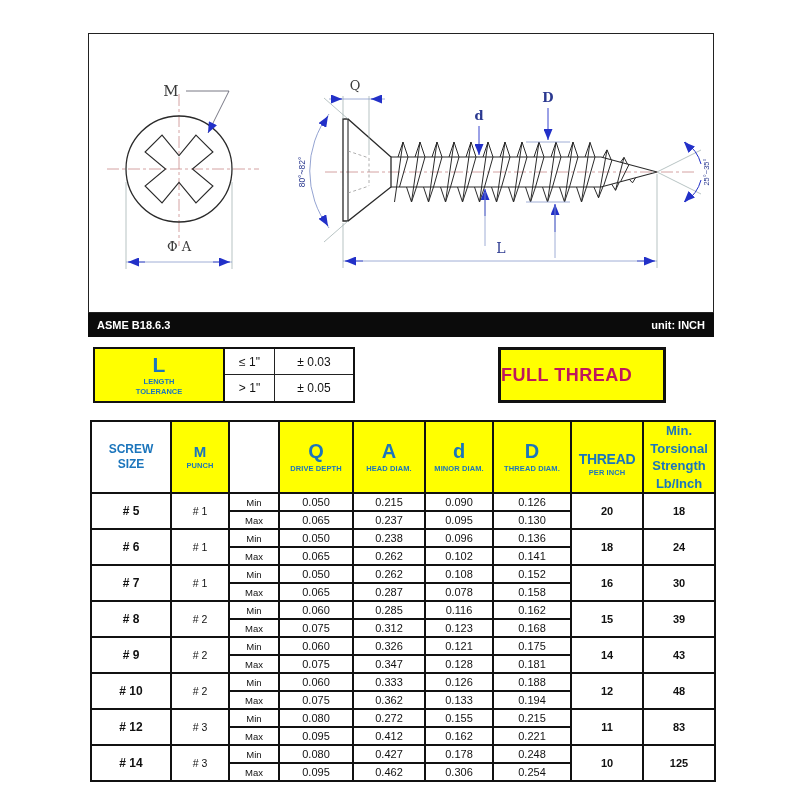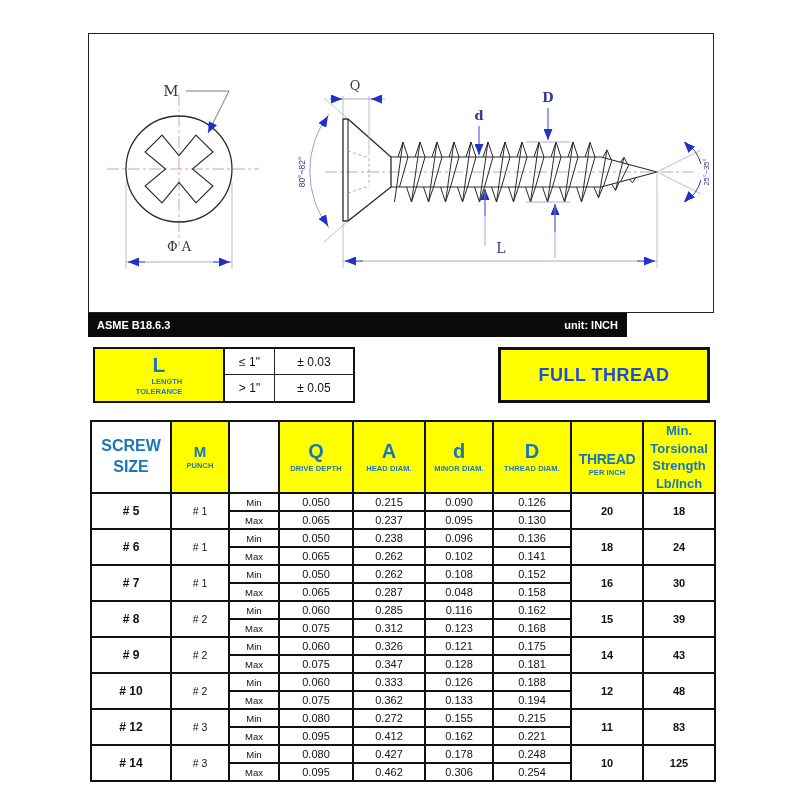--- a/index.html
+++ b/index.html
@@ -5,51 +5,51 @@
   * { margin:0; padding:0; box-sizing:border-box; }
   html,body { width:800px; height:800px; background:#ffffff; font-family:"Liberation Sans", sans-serif; }
   .page { position:relative; width:800px; height:800px; background:#fff; overflow:hidden; }
 
   
   .frame { position:absolute; left:88px; top:33px; width:626px; height:280px;
            border:1.5px solid #222; background:#fff; }
   .frame svg { display:block; }
 
   
-  .blackbar { position:absolute; left:88px; top:313px; width:539px; height:20px;
+  .blackbar { position:absolute; left:88px; top:313px; width:626px; height:20px;
               background:#0b0b0b; color:#fff; display:flex; align-items:center;
               justify-content:space-between; padding:12px 9px; font-size:11px; font-weight:bold; }
 
   
   .tolbox { position:absolute; left:93px; top:347px; width:262px; height:56px;
             border:2px solid #111; display:flex; background:#fff; }
   .tol-left { width:130px; background:#ffff00; border-right:2px solid #111;
               display:flex; flex-direction:column; align-items:center; justify-content:center; }
   .tol-symbol { font-size:21px; font-weight:bold; color:#1b75bc; line-height:1; }
-  .tol-cap { font-size:7.5px; font-weight:bold; color:#1b75bc; text-align:right; line-height:1.3; margin-top:2px; }
+  .tol-cap { font-size:7.5px; font-weight:bold; color:#1b75bc; text-align:center; line-height:1.3; margin-top:2px; }
   .tol-right { flex:1; display:grid; grid-template-columns:50px 1fr; grid-template-rows:1fr 1fr; }
   .tol-cell { display:flex; align-items:center; justify-content:center; font-size:12px; color:#111; }
   .tol-cell.cond { border-right:1.5px solid #222; }
   .tol-cell.r0 { border-bottom:1.5px solid #222; }
 
   
-  .fullthread { position:absolute; left:498px; top:347px; width:212px; height:56px;
+  .fullthread { position:absolute; left:498px; top:347px; width:168px; height:56px;
                 background:#ffff00; border:3px solid #111; display:flex; align-items:center;
-                justify-content:center; font-size:18px; font-weight:bold; color:#1d4ed8;
+                justify-content:flex-start; font-size:18px; font-weight:bold; color:#be185d;
                 letter-spacing:0.5px; }
 
   
   table.spec { position:absolute; left:90px; top:420px; width:624px;
                border-collapse:collapse; table-layout:fixed; }
   table.spec th, table.spec td { border:2px solid #111; text-align:center; vertical-align:middle; padding:0; }
   table.spec thead th { height:56px; background:#ffff00; color:#1b75bc; }
   table.spec thead th.white { background:#fff; }
   table.spec tbody { border:2px solid #111; }
   table.spec tr { height:18px; }
-  .h-two { font-size:16px; font-weight:bold; line-height:1.3; }
+  .h-two { font-size:12px; font-weight:bold; line-height:1.3; }
   .h-sym  { display:block; font-size:20px; font-weight:bold; line-height:1.05; }
   .h-sym.md { font-size:15px; }
   .h-sym.sm { font-size:14px; letter-spacing:-0.3px;margin-top:15px; }
   .h-cap  { display:block; font-size:7.5px; font-weight:bold; margin-top:2px; letter-spacing:0.1px; }
   .h-str  { font-size:13px; font-weight:bold; line-height:1.35; }
   td.c-size { font-weight:bold; font-size:12px; color:#111; }
   td.c-punch { font-size:10.5px; color:#111; }
   td.c-mm { font-size:9.5px; color:#111; }
   td.c-val { font-size:11px; color:#111; }
   td.c-tpi, td.c-str { font-weight:bold; font-size:11px; color:#111; }
@@ -276,21 +276,21 @@
           <td class="c-val thin-b">0.262</td>
           <td class="c-val thin-b">0.108</td>
           <td class="c-val thin-b">0.152</td>
           <td class="c-tpi" rowspan="2">16</td>
           <td class="c-str" rowspan="2">30</td>
         </tr>
         <tr>
           <td class="c-mm thin-t">Max</td>
           <td class="c-val thin-t">0.065</td>
           <td class="c-val thin-t">0.287</td>
-          <td class="c-val thin-t">0.048</td>
+          <td class="c-val thin-t">0.078</td>
           <td class="c-val thin-t">0.158</td>
         </tr>
       </tbody>
       <tbody>
         <tr>
           <td class="c-size" rowspan="2"># 8</td>
           <td class="c-punch" rowspan="2"># 2</td>
           <td class="c-mm thin-b">Min</td>
           <td class="c-val thin-b">0.060</td>
           <td class="c-val thin-b">0.285</td>

